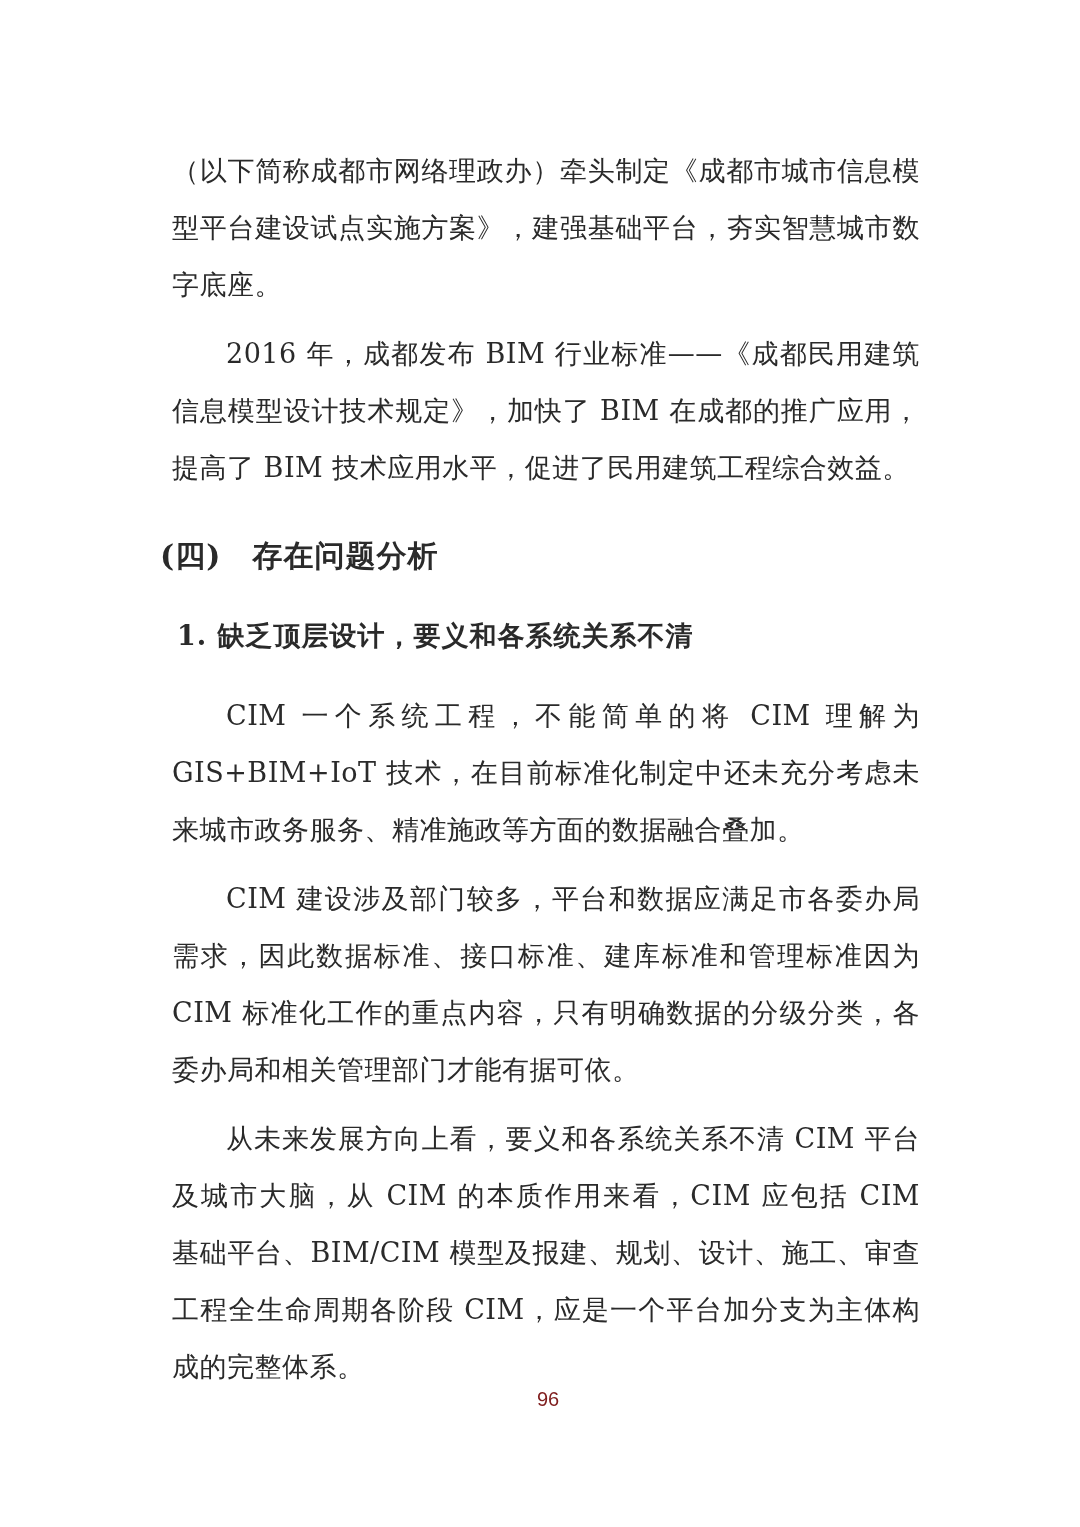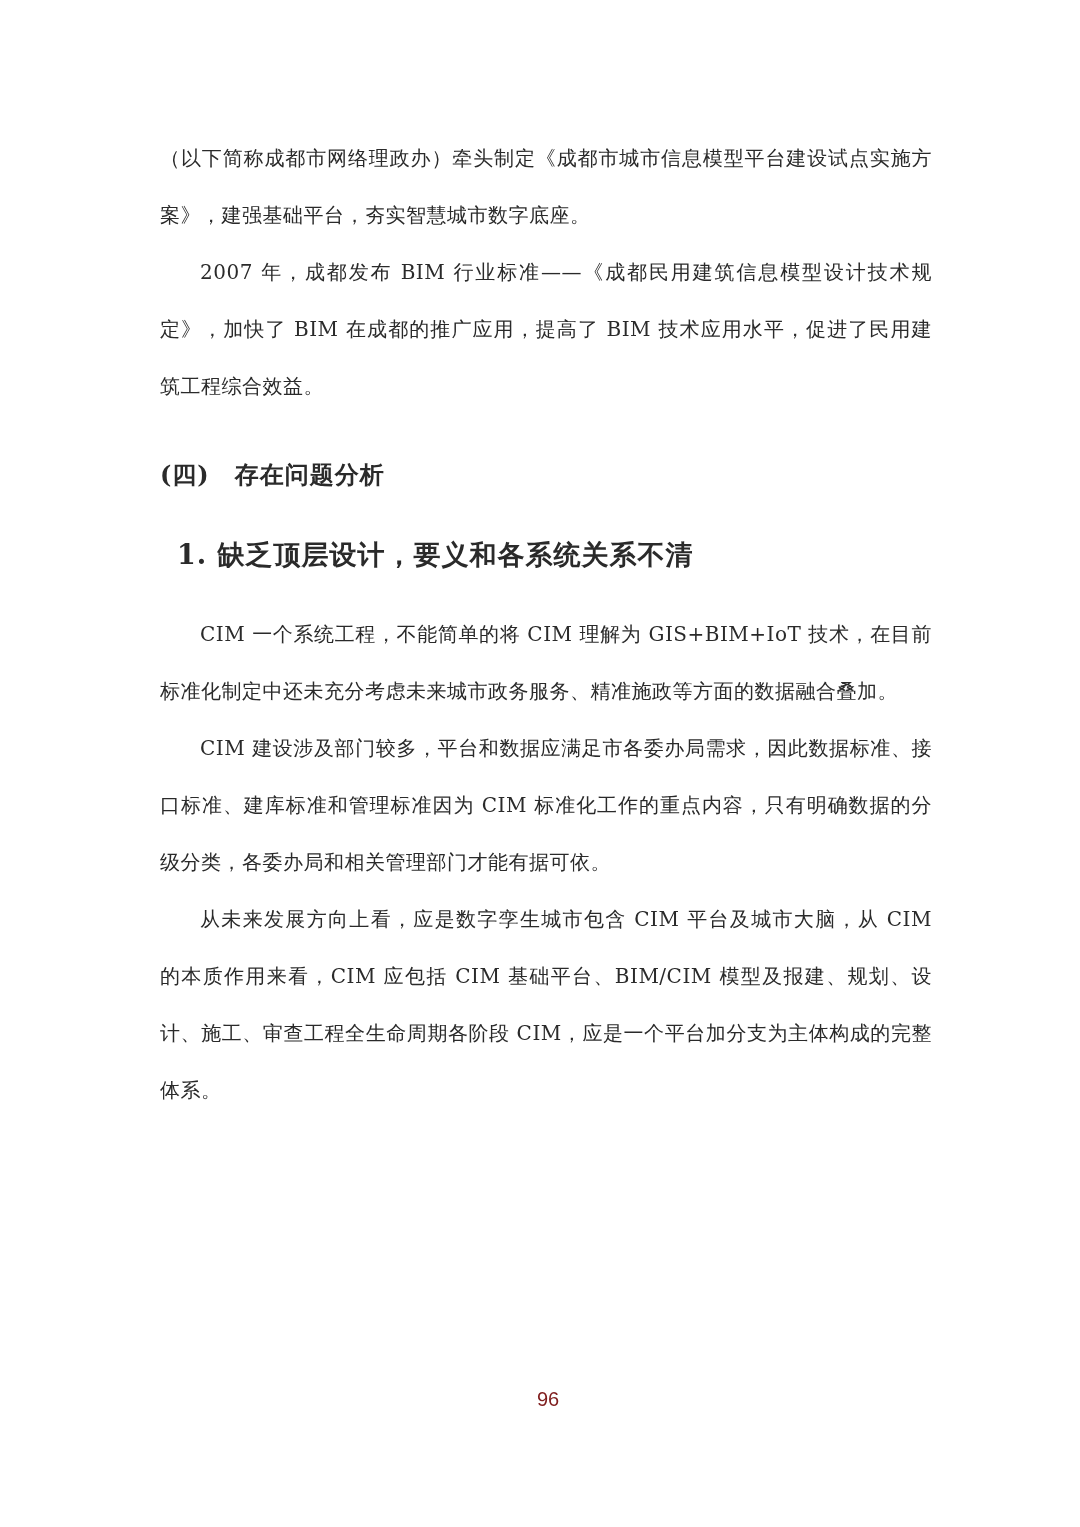--- a/index.html
+++ b/index.html
@@ -16,33 +16,33 @@
     font-family: "DejaVu Serif", "Liberation Serif", serif;
     color: #2a2a2a;
   }
   .content {
     position: absolute;
     top: 130px;
     left: 160px;
     width: 772px;
   }
   .para {
-    margin: 0;
-    font-size: 20px;
+    margin: 12px;
+    font-size: 27px;
     line-height: 57px;
     text-align: justify;
     text-align-last: left;
     letter-spacing: 0.5px;
   }
   .para.indent {
     text-indent: 2em;
   }
   .section-heading {
     margin: 30px 0 0 0;
-    font-size: 24px;
+    font-size: 30px;
     font-weight: bold;
     line-height: 60px;
     letter-spacing: 1px;
   }
   .subsection-heading {
     margin: 22px 0 24px 17px;
     font-size: 27px;
     font-weight: bold;
     line-height: 55px;
     letter-spacing: 1px;
@@ -59,29 +59,29 @@
   }
 </style>
 </head>
 <body>
 
 <div class="page">
   <div class="content">
 
     <p class="para">（以下简称成都市网络理政办）牵头制定《成都市城市信息模型平台建设试点实施方案》，建强基础平台，夯实智慧城市数字底座。</p>
 
-    <p class="para indent">2007 年，成都发布 BIM 行业标准——《成都民用建筑信息模型设计技术规定》，加快了 BIM 在成都的推广应用，提高了 BIM 技术应用水平，促进了民用建筑工程综合效益。</p>
+    <p class="para indent">2016 年，成都发布 BIM 行业标准——《成都民用建筑信息模型设计技术规定》，加快了 BIM 在成都的推广应用，提高了 BIM 技术应用水平，促进了民用建筑工程综合效益。</p>
 
 
     <h2 class="section-heading">(四)　存在问题分析</h2>
 
     <h3 class="subsection-heading">1. 缺乏顶层设计，要义和各系统关系不清</h3>
 
     <p class="para indent">CIM 一个系统工程，不能简单的将 CIM 理解为 GIS+BIM+IoT 技术，在目前标准化制定中还未充分考虑未来城市政务服务、精准施政等方面的数据融合叠加。</p>
 
     <p class="para indent">CIM 建设涉及部门较多，平台和数据应满足市各委办局需求，因此数据标准、接口标准、建库标准和管理标准因为 CIM 标准化工作的重点内容，只有明确数据的分级分类，各委办局和相关管理部门才能有据可依。</p>
 
-    <p class="para indent">从未来发展方向上看，应是数字孪生城市包含 CIM 平台及城市大脑，从 CIM 的本质作用来看，CIM 应包括 CIM 基础平台、BIM/CIM 模型及报建、规划、设计、施工、审查工程全生命周期各阶段 CIM，应是一个平台加分支为主体构成的完整体系。</p>
+    <p class="para indent">从未来发展方向上看，要义和各系统关系不清 CIM 平台及城市大脑，从 CIM 的本质作用来看，CIM 应包括 CIM 基础平台、BIM/CIM 模型及报建、规划、设计、施工、审查工程全生命周期各阶段 CIM，应是一个平台加分支为主体构成的完整体系。</p>
 
   </div>
 
   <div class="page-number">96</div>
 </div>
 
 </body></html>

